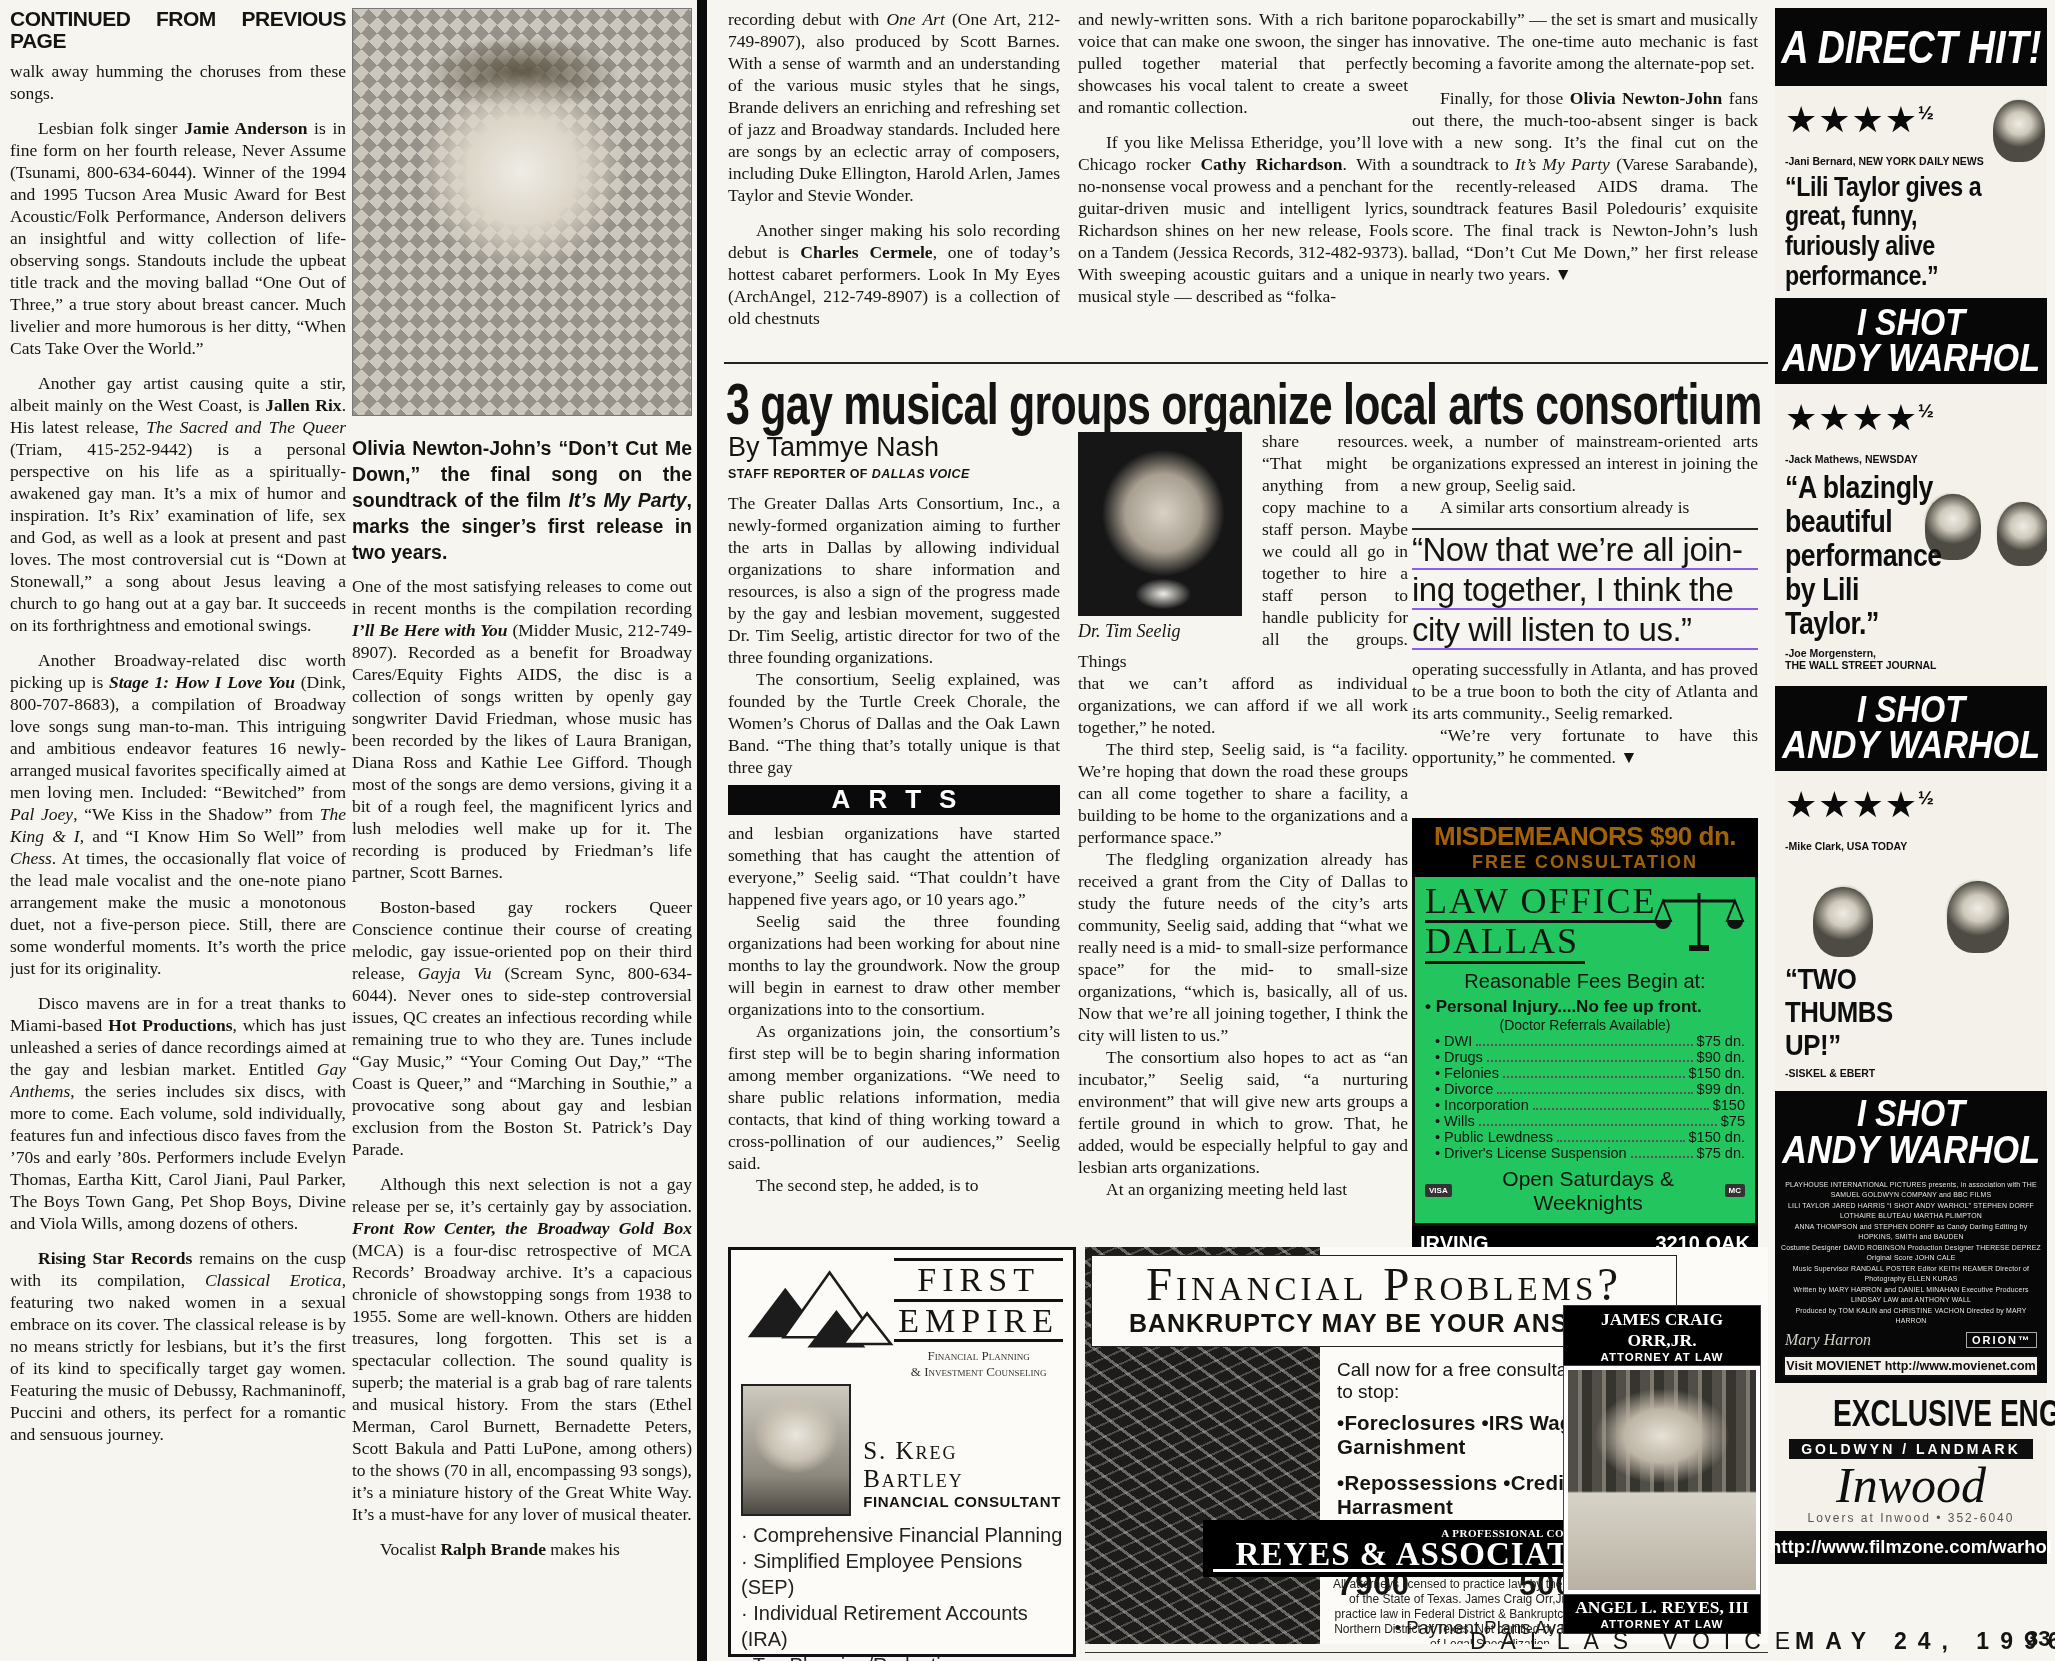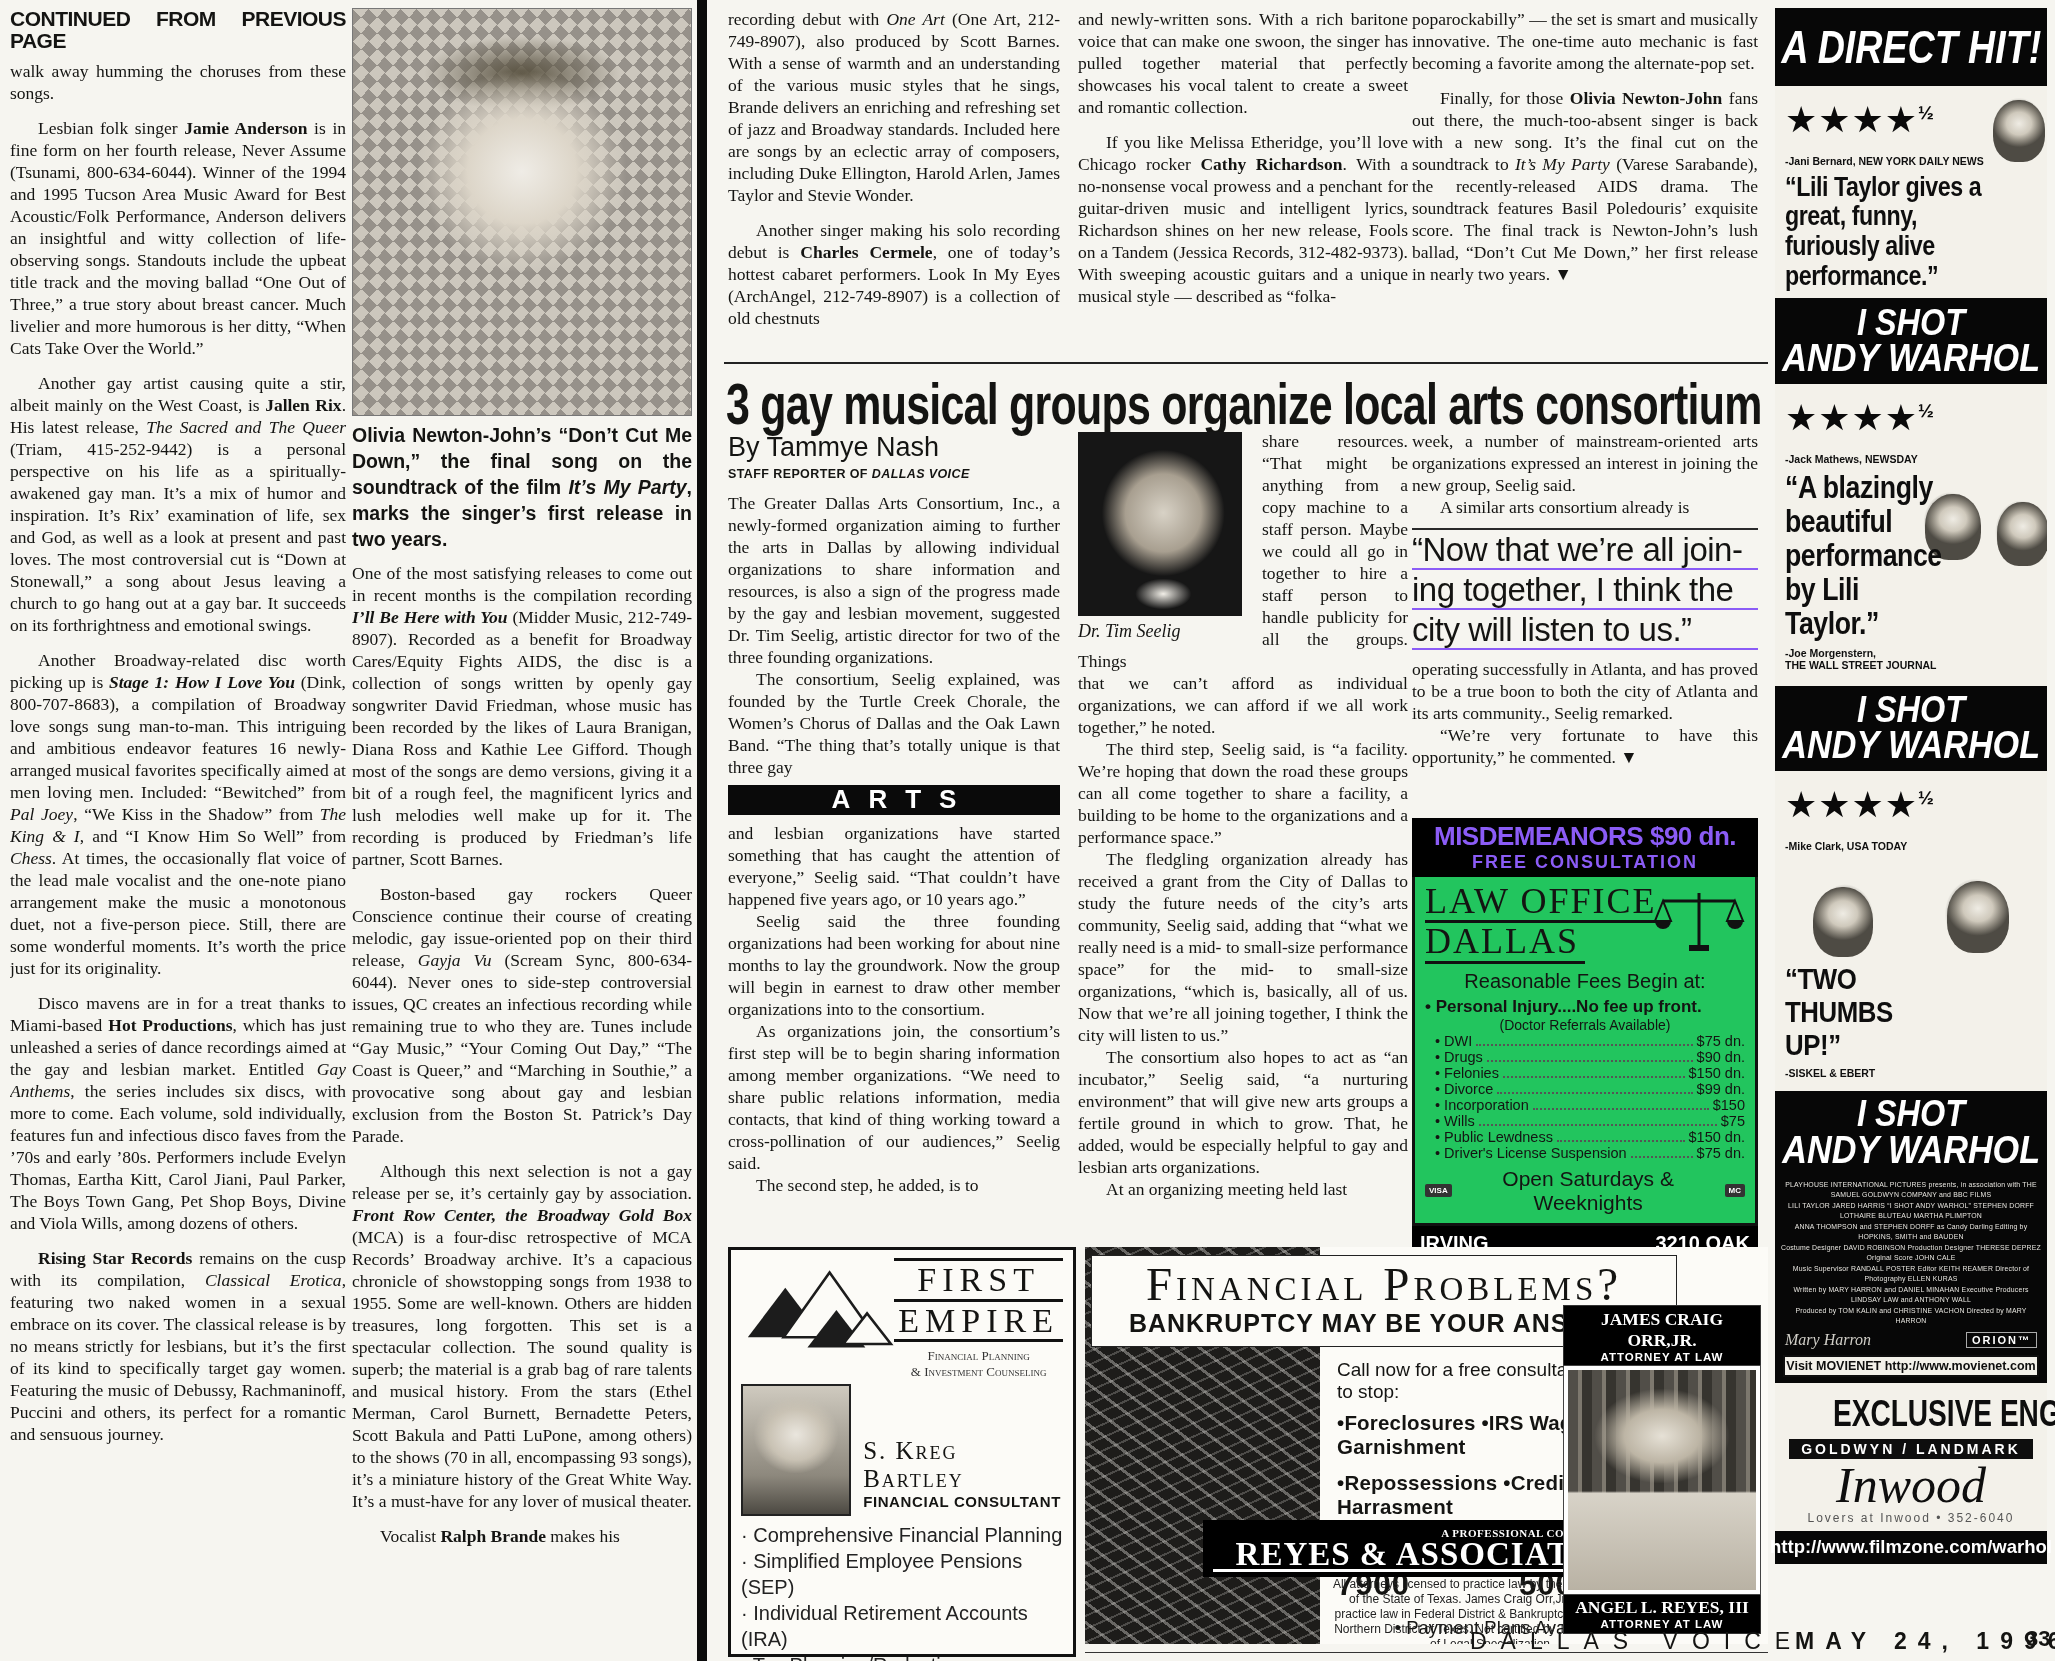--- a/index.html
+++ b/index.html
@@ -14,21 +14,21 @@
   .vrule{background:#0b0b0b}
 
   .cont-header{font-family:"Liberation Sans",sans-serif;font-weight:bold;font-size:21px;letter-spacing:-.5px;margin-bottom:8px}
 
   .photo-olivia{width:340px;height:408px;border:1px solid #777;
     background-image:
       radial-gradient(closest-side at 50% 40%, #efece6 0%, #ddd6c9 32%, rgba(221,214,201,0) 62%),
       radial-gradient(closest-side at 50% 16%, #5a5342 0%, rgba(90,83,66,0) 58%),
       repeating-conic-gradient(from 45deg, #96918a 0% 25%, #ccc7bd 25% 50%);
     background-size:auto,auto,16px 16px}
-  .caption{font-family:"Liberation Sans",sans-serif;font-weight:bold;font-size:19.5px;line-height:26px;text-align:justify;margin-top:6px}
+  .caption{font-family:"Liberation Sans",sans-serif;font-weight:bold;font-size:19.5px;line-height:26px;text-align:justify;margin-top:19px}
 
   .headline-wrap{white-space:nowrap}
   .headline-wrap span{display:inline-block;font-family:"Liberation Sans",sans-serif;font-weight:bold;font-size:58px;letter-spacing:-1px;transform:scaleX(.74);transform-origin:left top}
   .byline-name{font-family:"Liberation Sans",sans-serif;font-size:27px}
   .byline-role{font-family:"Liberation Sans",sans-serif;font-weight:bold;font-size:12.5px;letter-spacing:.4px;margin-top:4px}
 
   .arts-banner{background:#0a0a0a;color:#fff;font-family:"Liberation Sans",sans-serif;font-weight:bold;
     font-size:26px;text-align:center;letter-spacing:18px;padding:3px 0 5px 18px;margin:7px 0}
 
   .seelig-float{float:left;width:172px;margin:2px 12px 2px 0}
@@ -37,21 +37,21 @@
       radial-gradient(40px 22px at 52% 88%, #f2efe8 0%, rgba(242,239,232,0) 70%),
       #161616}
   .seelig-cap{font-style:italic;font-size:18px;margin-top:4px}
 
   .pullquote{border-top:2px solid #2a2a2a;margin:10px 0 8px}
   .pullquote div{font-family:"Liberation Sans",sans-serif;font-size:33px;letter-spacing:-.5px;
     padding:9px 0 7px;border-bottom:2px solid #8b5cf6;white-space:nowrap}
 
   
   .law-ad{width:346px;font-family:"Liberation Sans",sans-serif}
-  .law-banner{background:#000;color:#8b5cf6;text-align:center;padding:3px 2px 4px}
+  .law-banner{background:#000;color:#a16207;text-align:center;padding:3px 2px 4px}
   .law-banner .l1{font-weight:bold;font-size:26px;letter-spacing:-.5px}
   .law-banner .l2{font-weight:bold;font-size:18px;letter-spacing:2px}
   .law-box{border:3px solid #111;border-top:none;background:#22c55e;padding:6px 10px 4px;position:relative}
   .law-title{font-family:"Liberation Serif",serif;font-size:36px;letter-spacing:2px;line-height:1.04;display:inline-block;border-bottom:3px solid #111;padding-right:6px}
   .scales{position:absolute;right:8px;top:10px}
   .fees-h{font-size:20px;text-align:center;margin-top:6px}
   .pi{font-weight:bold;font-size:17px;margin-top:4px}
   .pi-sub{font-size:14px;text-align:center}
   .fee-row{display:flex;align-items:baseline;font-size:14.5px;line-height:16px;padding-left:10px}
   .fee-row .lead{flex:1;border-bottom:2px dotted #555;margin:0 4px;min-width:10px}

